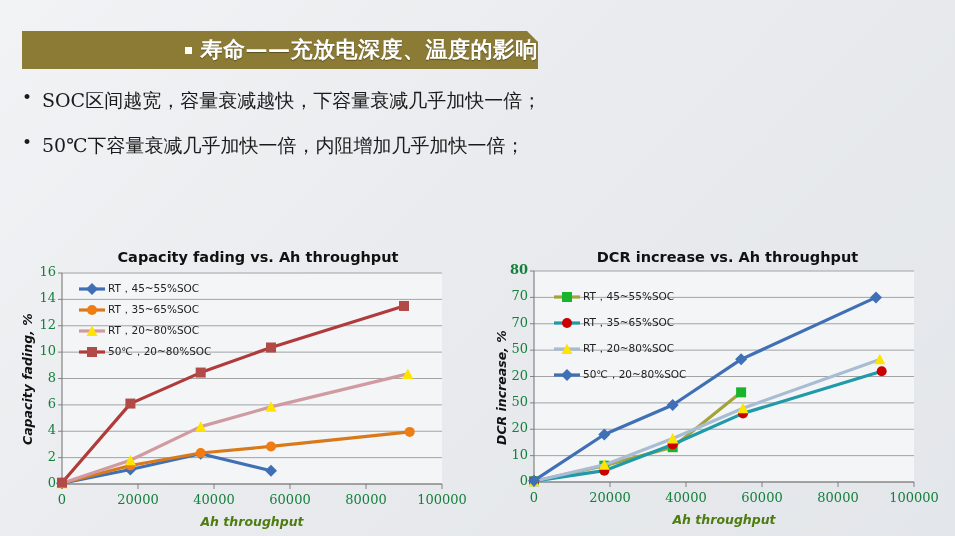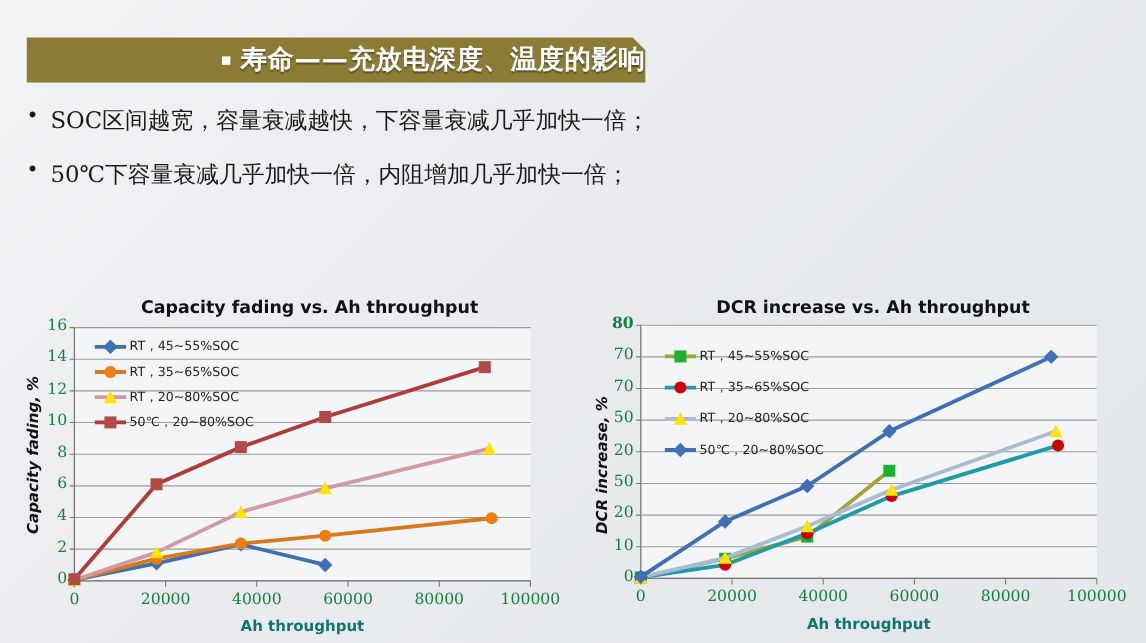--- a/index.html
+++ b/index.html
@@ -44,21 +44,21 @@
     font-family:"DejaVu Sans","Liberation Sans",sans-serif;
   }
   #chart-capacity .chart-title{padding-left:30px;box-sizing:border-box;}
   #chart-dcr .chart-title{padding-left:18px;box-sizing:border-box;}
   .ylabel{
     position:absolute;transform:rotate(-90deg);transform-origin:left top;
     font-size:12.5px;font-weight:bold;font-style:italic;color:#111;
     white-space:nowrap;font-family:"DejaVu Sans","Liberation Sans",sans-serif;
   }
   .xlabel{
-    position:absolute;font-size:12.5px;font-weight:bold;color:#0f766e;
+    position:absolute;font-size:12.5px;font-weight:bold;font-style:italic;color:#4d7c0f;
     font-family:"DejaVu Sans","Liberation Sans",sans-serif;
   }
   .plotsvg{position:absolute;left:0;top:0;}
   .ytick,.xtick{
     position:absolute;font-size:13px;color:#15803d;white-space:nowrap;
     font-family:"DejaVu Serif","Liberation Serif",serif;
   }
   .ytick{text-align:right;}
   .xtick{text-align:center;}
   .legend-txt{

